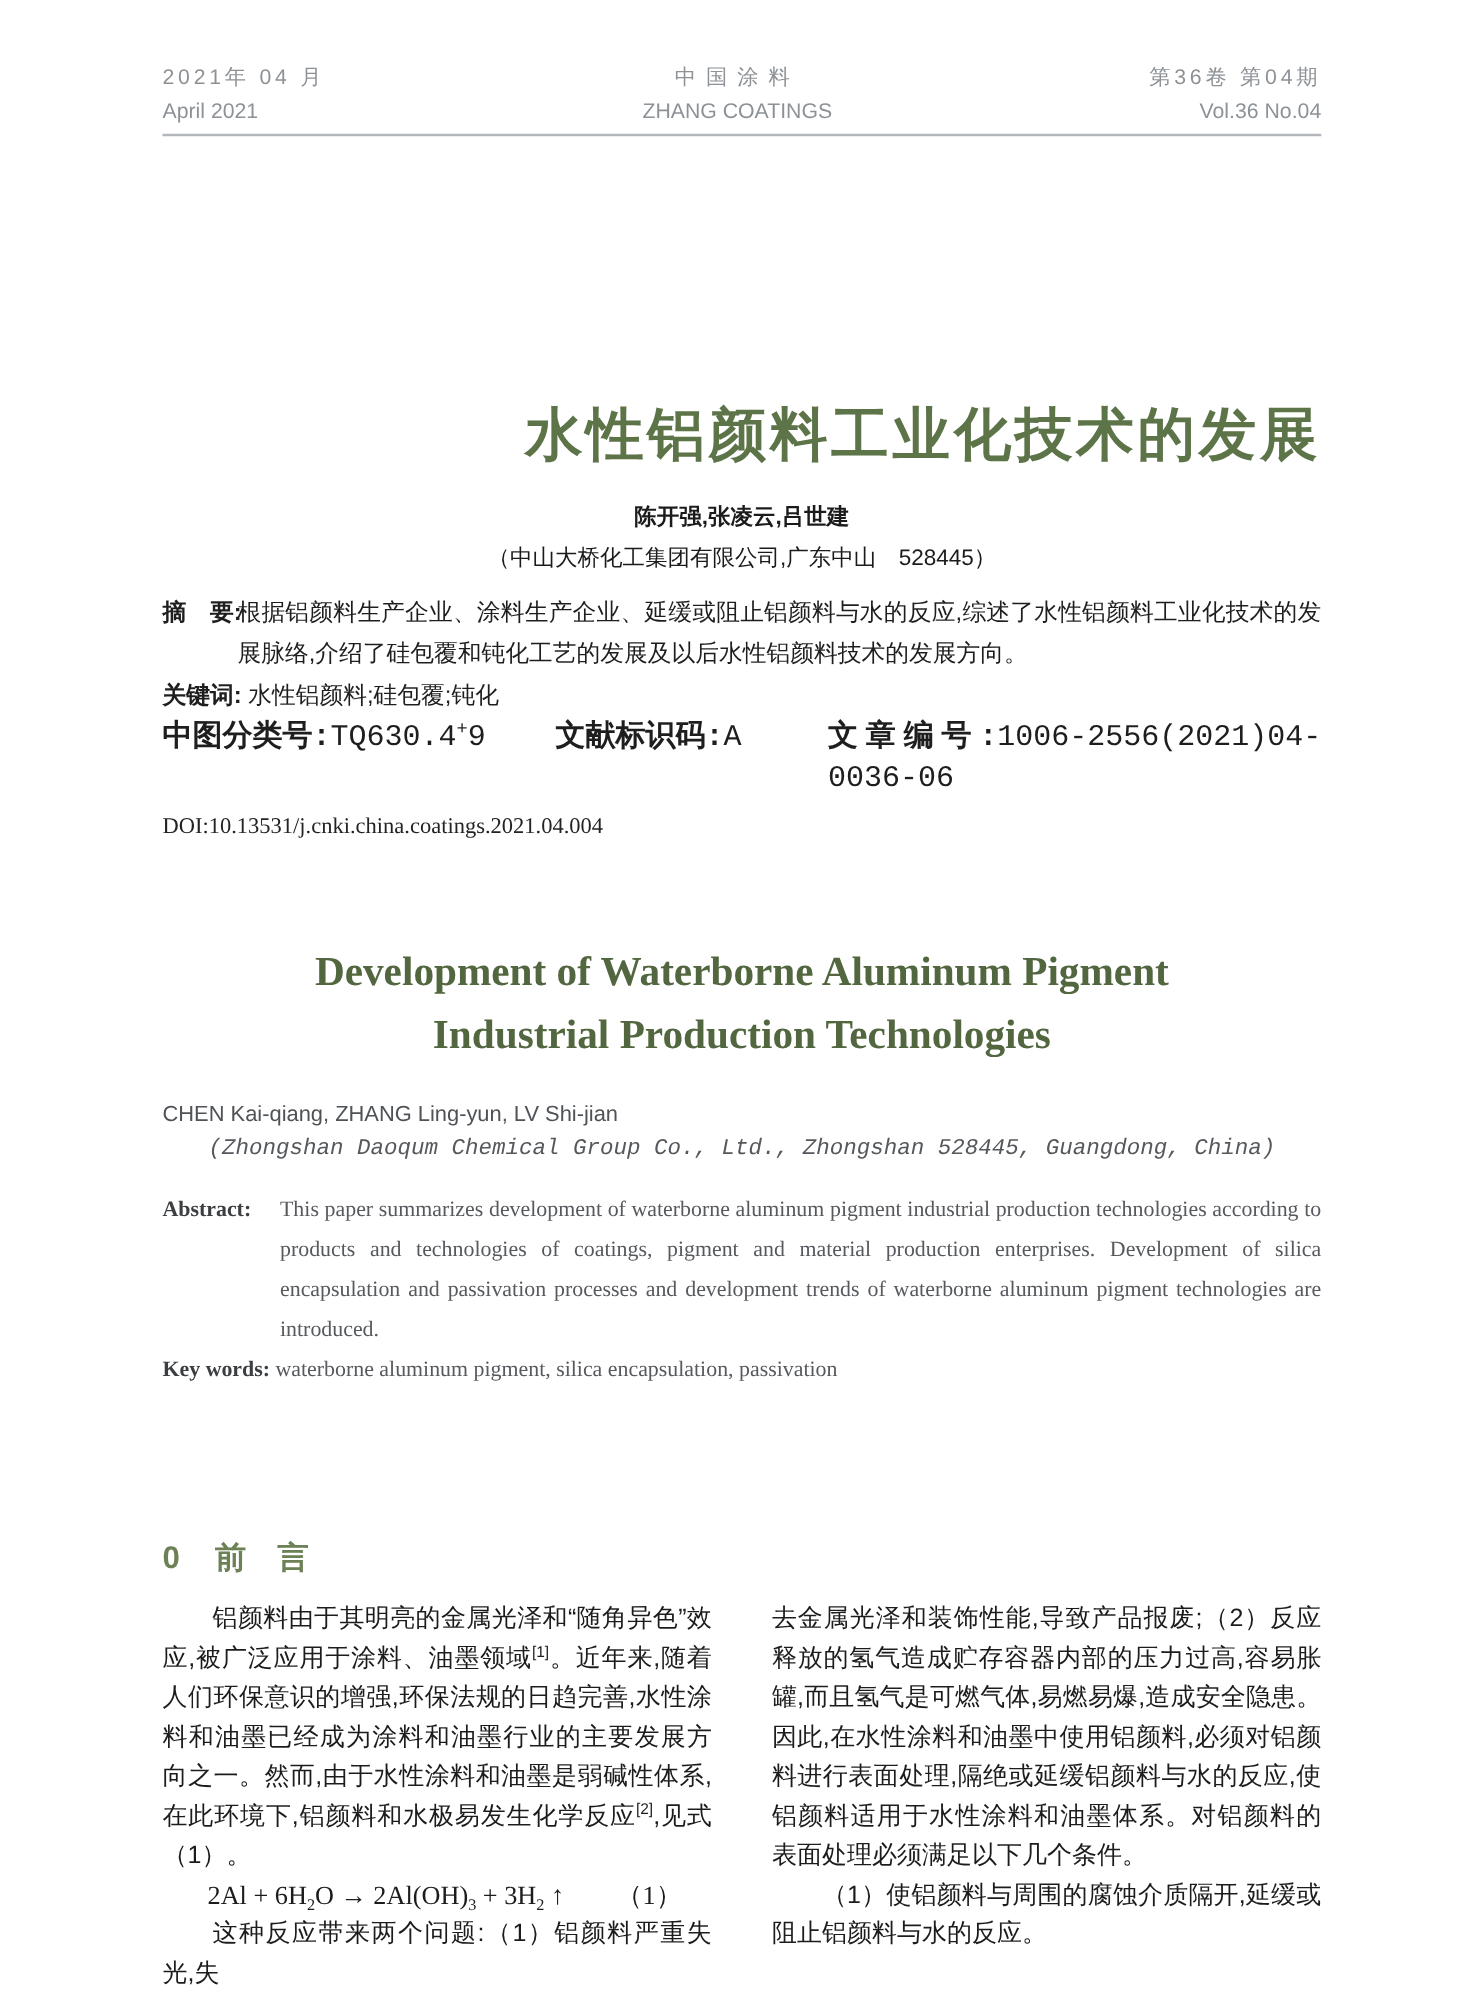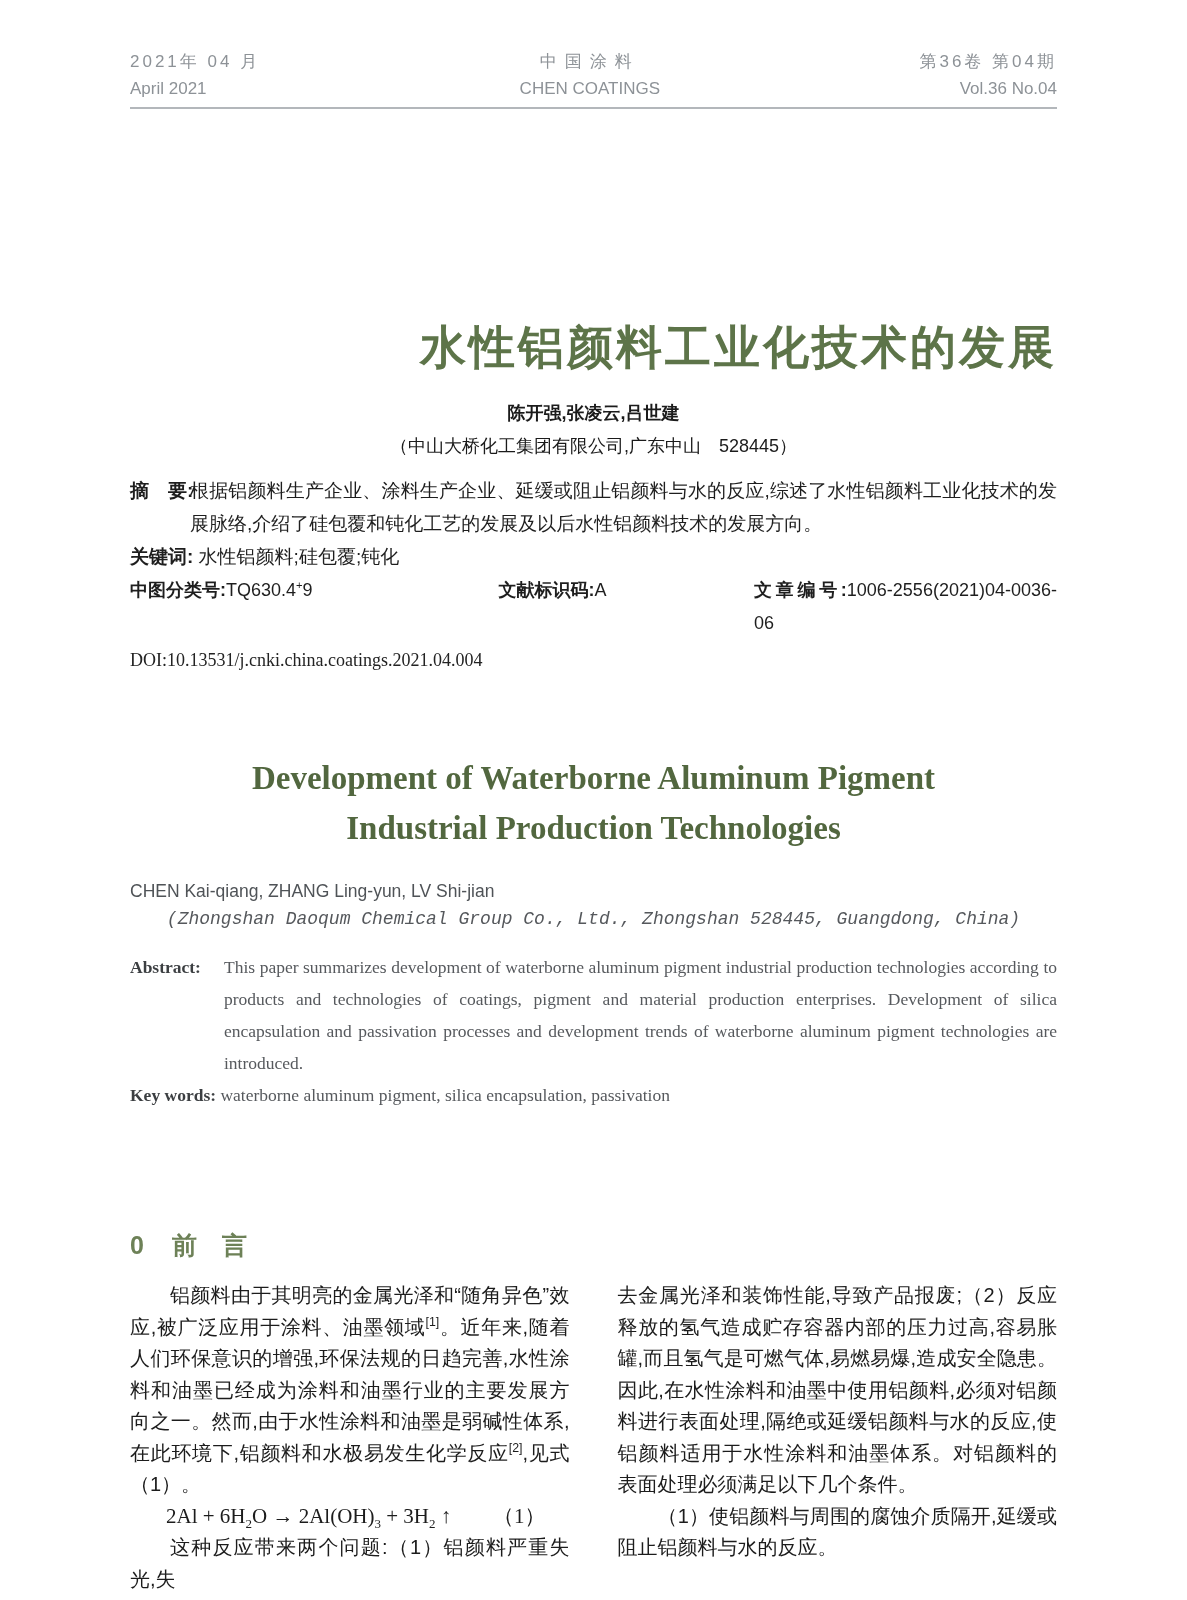--- a/index.html
+++ b/index.html
@@ -23,21 +23,21 @@
     color:#5d7449;letter-spacing:3px;line-height:60px;}
   .authors-zh{margin-top:24px;text-align:center;font-size:18px;font-weight:bold;color:#1b1b1b;}
   .affil-zh{margin-top:9px;text-align:center;font-size:18px;color:#1b1b1b;}
 
   
   .meta-zh{margin-top:16px;font-size:19px;line-height:33px;text-align:justify;color:#1e1e1e;}
   .hang{position:relative;padding-left:60px;}
   .hang .hang-label{position:absolute;left:0;top:0;font-weight:bold;white-space:nowrap;}
   .kw-line{margin-top:0;}
   .kw-line .lbl{font-weight:bold;}
-  .class-row{display:flex;margin-top:1px;font-size:18px;}
+  .class-row{display:flex;margin-top:1px;font-size:24px;font-family:Liberation Mono, monospace;}
   .class-row .lbl{font-weight:bold;}
   .class-row .c1{width:375px;}
   .class-row .c2{width:260px;}
   sup{font-size:0.62em;vertical-align:super;line-height:0;}
   sub{font-size:0.62em;vertical-align:sub;line-height:0;}
   .doi-line{margin-top:4px;font-family:"Liberation Serif","DejaVu Serif",serif;font-size:18px;color:#232323;}
 
   
   .title-en{margin-top:76px;text-align:center;font-family:"Liberation Serif","DejaVu Serif",serif;
     font-weight:bold;font-size:33px;line-height:50px;color:#52673f;}
@@ -68,21 +68,21 @@
 
 <div class="page">
 
   <div class="jheader">
     <div class="col left">
       <div class="zh">2021年 04 月</div>
       <div class="en">April 2021</div>
     </div>
     <div class="col center">
       <div class="zh">中国涂料</div>
-      <div class="en">CHEN COATINGS</div>
+      <div class="en">ZHANG COATINGS</div>
     </div>
     <div class="col right">
       <div class="zh">第36卷 第04期</div>
       <div class="en">Vol.36  No.04</div>
     </div>
   </div>
   <div class="header-rule"></div>
 
   <div class="title-zh">水性铝颜料工业化技术的发展</div>
   <div class="authors-zh">陈开强,张凌云,吕世建</div>

